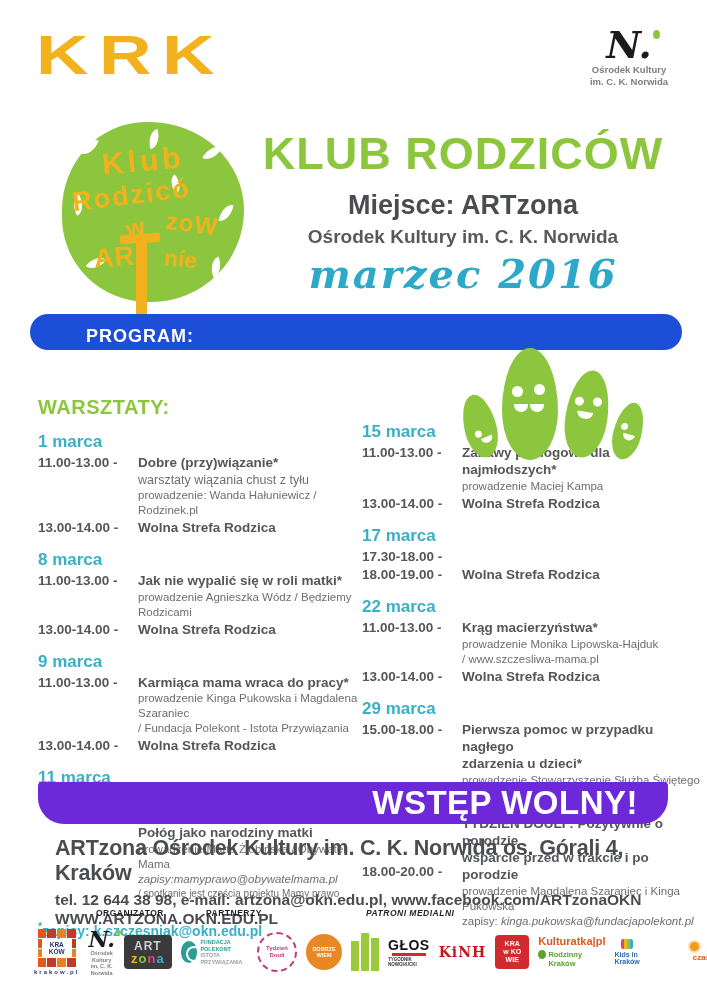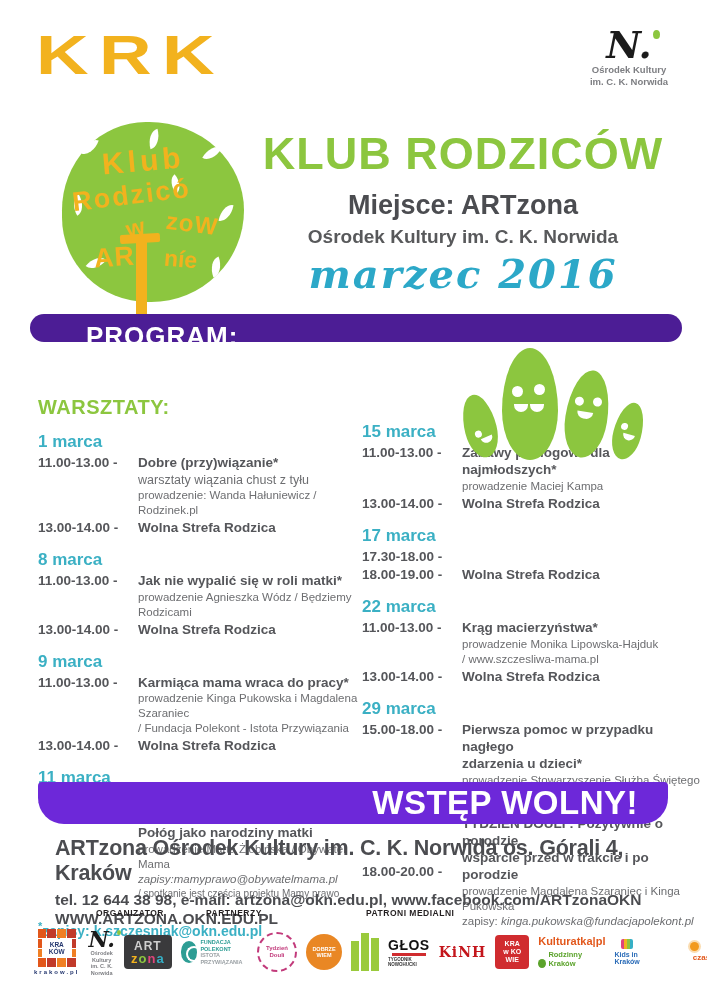--- a/index.html
+++ b/index.html
@@ -33,22 +33,22 @@
 
   
   .titleblock{position:absolute;left:232px;top:128px;width:462px;text-align:center;}
   .t-main{font-size:45px;font-weight:900;color:#8CC63F;letter-spacing:1px;}
   .t-place{font-size:27px;font-weight:800;color:#4b4c50;margin-top:10px;}
   .t-org{font-size:19px;font-weight:800;color:#58595B;margin-top:5px;}
   .t-month{font-family:"DejaVu Serif",serif;font-style:italic;font-weight:700;
            font-size:40px;color:#2CA8C8;margin-top:2px;letter-spacing:2px;}
 
   
-  .programbar{position:absolute;left:30px;top:314px;width:652px;height:28px;background:#4c1d95;
-              border-radius:26px;color:#fff;font-weight:900;font-size:26px;line-height:44px;
+  .programbar{position:absolute;left:30px;top:314px;width:652px;height:36px;background:#1d4ed8;
+              border-radius:26px;color:#fff;font-weight:900;font-size:18px;line-height:44px;
               padding-left:56px;box-sizing:border-box;letter-spacing:1px;}
 
   
   .leaves{position:absolute;left:462px;top:344px;width:200px;height:116px;z-index:5;}
   .leafc{position:absolute;background:#8CC63F;border-radius:50% 50% 50% 50%/56% 56% 44% 44%;}
   .lc1{left:2px;bottom:2px;width:32px;height:64px;transform:rotate(-14deg);}
   .lc2{left:40px;bottom:0;width:56px;height:112px;}
   .lc3{left:104px;bottom:2px;width:42px;height:88px;transform:rotate(9deg);}
   .lc4{left:152px;bottom:0;width:28px;height:58px;transform:rotate(15deg);}
   .eye{position:absolute;background:#fff;border-radius:50%;}
@@ -76,21 +76,21 @@
          border-radius:4px 4px 26px 26px;color:#fff;font-weight:900;font-size:33px;
          line-height:42px;text-align:right;padding-right:30px;box-sizing:border-box;letter-spacing:.5px;}
   .addr{position:absolute;left:55px;top:836px;width:625px;color:#4b4c50;}
   .addr .a1{font-size:21.5px;font-weight:800;letter-spacing:-.2px;}
   .addr .a2{font-size:15.5px;font-weight:700;margin-top:5px;}
   .addr .a3{font-size:15.5px;font-weight:700;margin-top:1px;}
 
   
   .footer{position:absolute;left:30px;top:908px;width:662px;height:86px;font-weight:700;color:#231F20;}
   .grouplabel{position:absolute;top:0;font-size:8.5px;letter-spacing:.5px;}
-  .gl1{left:66px;} .gl2{left:176px;} .gl3{left:336px;}
+  .gl1{left:66px;} .gl2{left:176px;} .gl3{left:336px;font-style:italic;}
   .logos{position:absolute;left:4px;top:20px;display:flex;align-items:center;gap:9px;}
   .logo{display:flex;flex-direction:column;align-items:center;justify-content:center;}
   .mosaic{width:38px;height:38px;display:grid;grid-template-columns:repeat(4,1fr);grid-template-rows:repeat(4,1fr);gap:1px;position:relative;}
   .mosaic i{background:#E2571B;} .mosaic i:nth-child(2n){background:#C13A2A;} .mosaic i:nth-child(3n){background:#F07F24;}
   .mosaic .kcen{position:absolute;inset:10px 4px;background:#fff;color:#23366e;font-size:6.5px;font-weight:900;
         text-align:center;line-height:1.1;display:flex;flex-direction:column;justify-content:center;}
   .kcap{font-size:6px;color:#23366e;letter-spacing:2px;margin-top:2px;}
   .nmark{font-family:"DejaVu Serif",serif;font-style:italic;font-weight:700;font-size:22px;color:#1b1b1b;line-height:1;position:relative;}
   .nmark .dot{position:absolute;right:-6px;top:2px;width:4px;height:5px;background:#8CC63F;border-radius:50%;}
   .nl{font-size:5.5px;color:#7d7e82;line-height:1.2;text-align:center;}
@@ -113,21 +113,21 @@
   .karnet{flex-direction:row;gap:2px;align-items:flex-end;}
   .karnet i{width:8px;background:#9ACA3C;display:block;}
   .karnet i:nth-child(1){height:30px;} .karnet i:nth-child(2){height:38px;} .karnet i:nth-child(3){height:33px;}
   .glos .g1{font-weight:900;font-size:14px;color:#111;letter-spacing:.5px;line-height:1;}
   .glos .g2{width:34px;height:3px;background:#d02c2f;margin:1px 0;}
   .glos .g3{font-size:4.5px;color:#333;}
   .kinh{font-family:"DejaVu Serif",serif;font-weight:700;font-size:14px;color:#C4161C;letter-spacing:1px;}
   .wkr{width:34px;height:34px;background:#D02C2F;border-radius:4px;color:#fff;font-weight:900;font-size:7px;
        display:flex;flex-direction:column;align-items:center;justify-content:center;line-height:1.15;}
   .kult .k1{color:#E2571B;font-weight:800;font-size:11px;line-height:1;}
-  .kult .k2{display:flex;align-items:flex-end;gap:2px;margin-top:3px;}
+  .kult .k2{display:flex;align-items:flex-start;gap:2px;margin-top:3px;}
   .kult .k2 i{width:9px;height:9px;border-radius:50%;background:#5BA32B;display:inline-block;}
   .kult .k2 span{color:#5BA32B;font-size:7.5px;font-weight:800;}
   .kids .ki{width:12px;height:10px;background:linear-gradient(90deg,#E0457B 25%,#F2B21E 25% 50%,#8CC63F 50% 75%,#35AFC5 75%);border-radius:2px;}
   .kids .kt{color:#2B6CB8;font-size:7px;font-weight:800;margin-top:2px;}
   .czas .sun{width:9px;height:9px;border-radius:50%;background:#F29A1F;box-shadow:0 0 0 2px rgba(242,154,31,.35);}
   .czas .ct{font-size:8px;font-weight:800;margin-top:2px;margin-left:44px;}
   .czas .c1{color:#E2571B;} .czas .c2{color:#5BA32B;} .czas .c3{color:#9aa0a4;font-weight:400;}
 </style>
 </head>
 <body>

